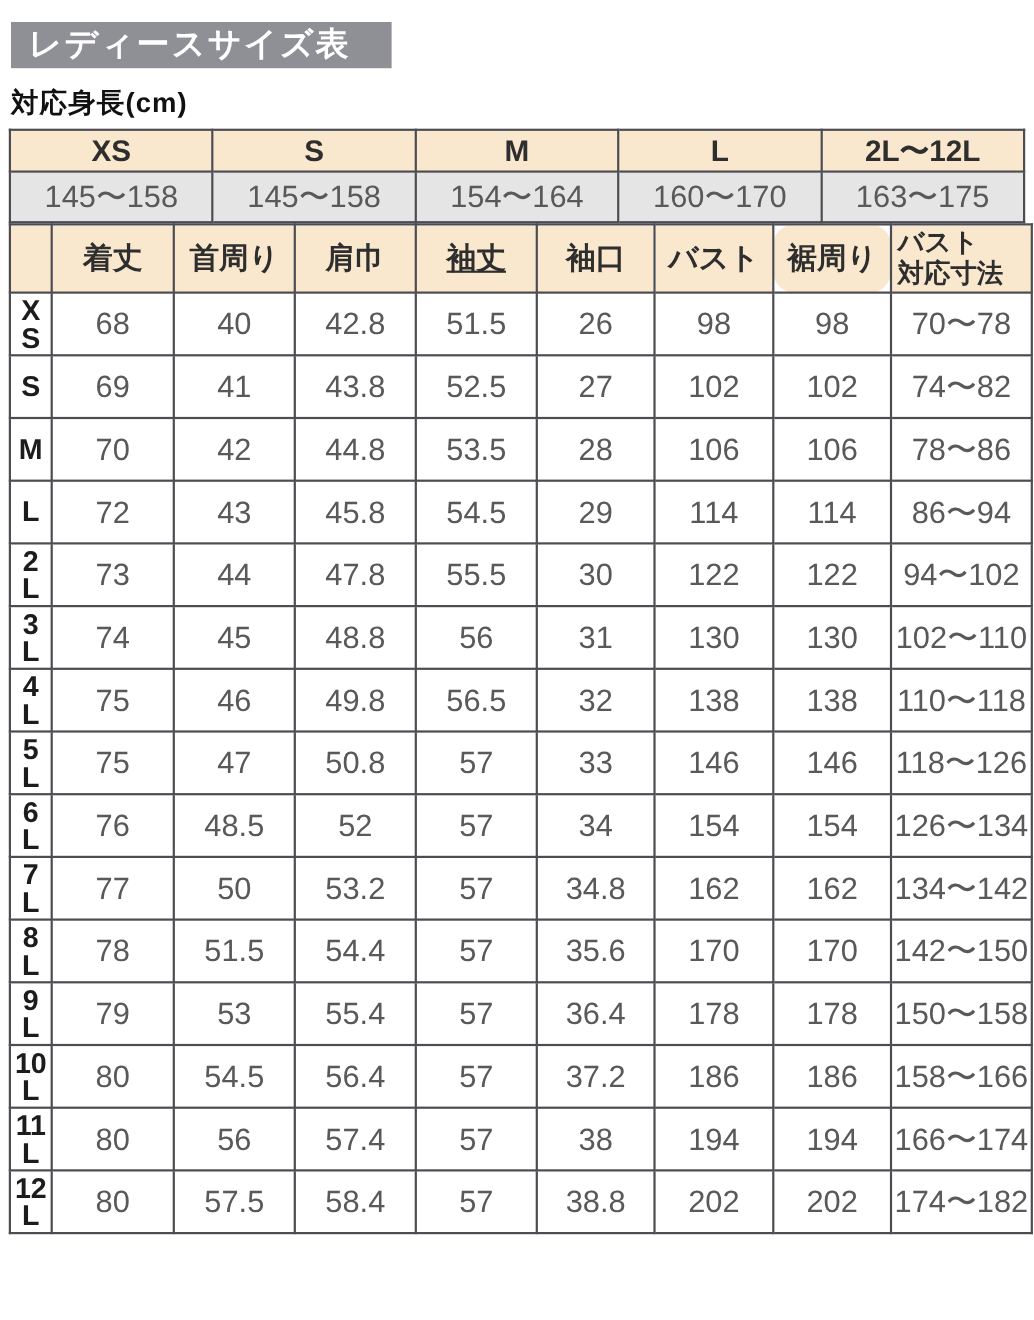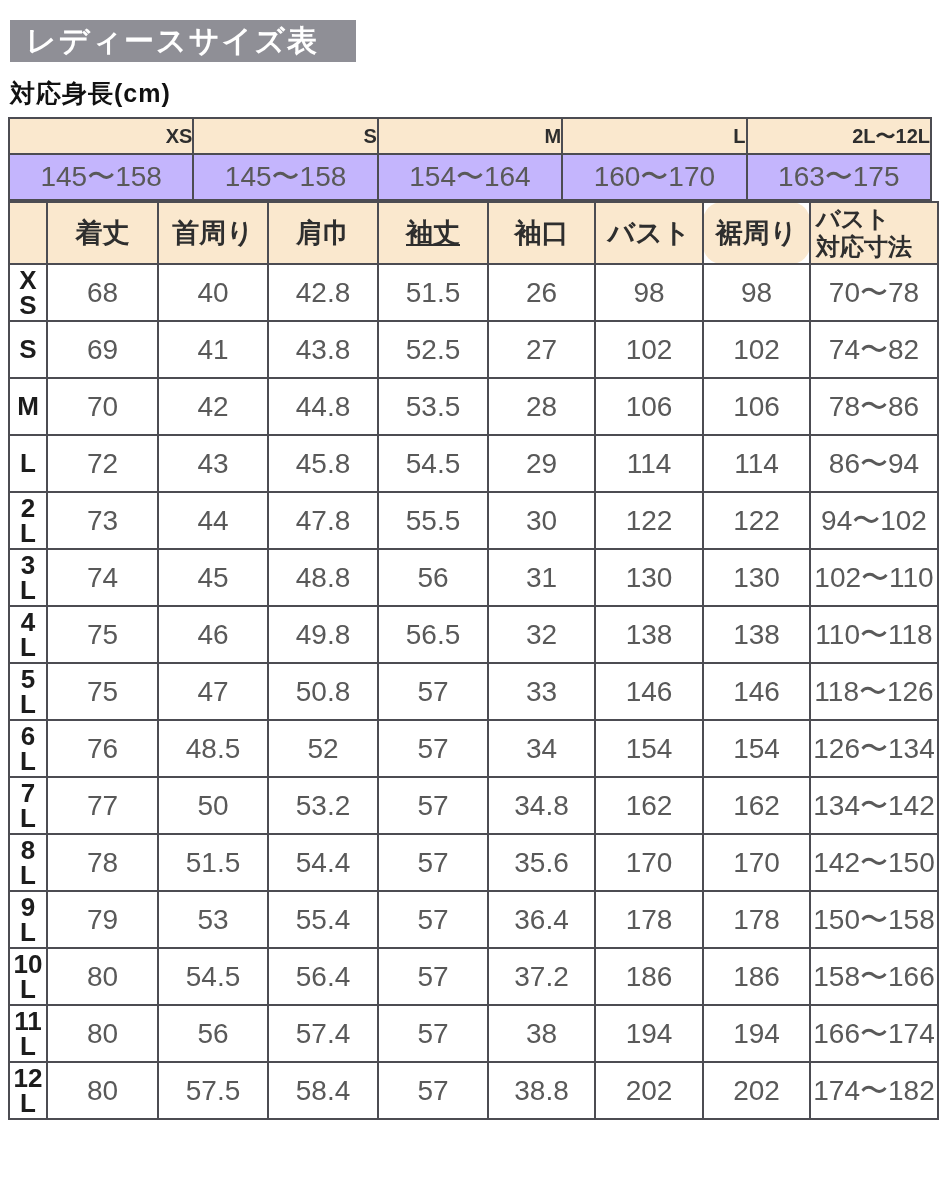--- a/index.html
+++ b/index.html
@@ -45,27 +45,26 @@
     white-space: pre-line;
     overflow: hidden;
   }
 
   
   .height-table thead tr { height: 36px; }
   .height-table tbody tr { height: 46px; }
   .height-table th {
     width: 20%;
     background: #fae8ce;
-    font-size: 20px;
+    font-size: 27px;
     font-weight: bold;
     color: #2e2e2e;
-    text-align: right;
   }
   .height-table td {
-    background: #c4b5fd;
+    background: #e5e5e5;
     font-size: 28px;
     color: #595959;
   }
 
   
   .size-table { }
   .size-table thead tr { height: 62px; }
   .size-table tbody tr { height: 57px; }
   .size-table thead th {
     background: #fae8ce;

